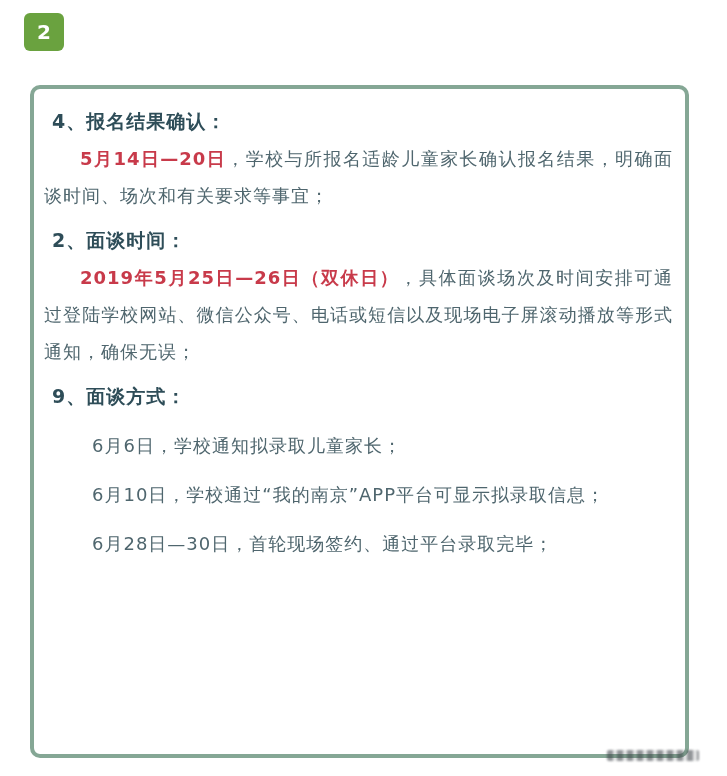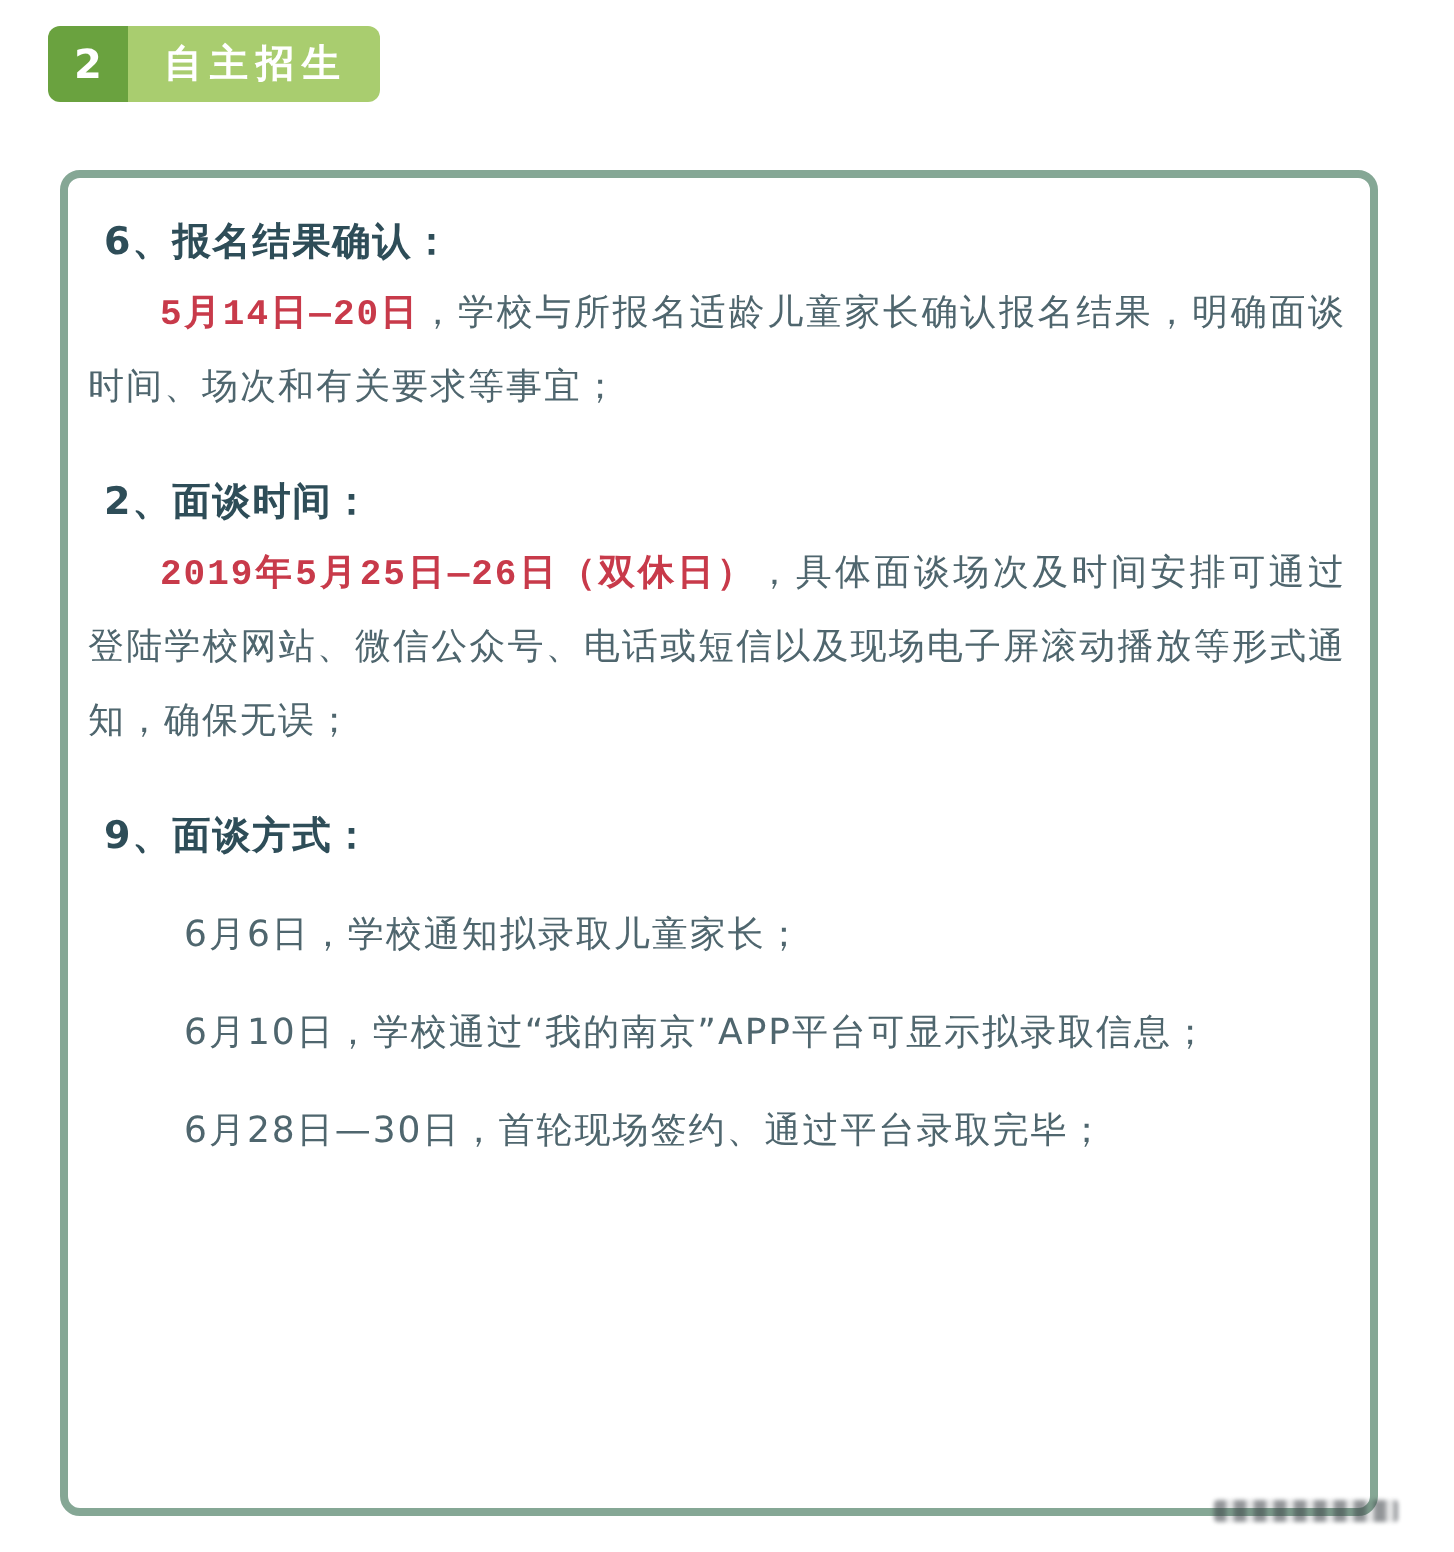--- a/index.html
+++ b/index.html
@@ -60,30 +60,29 @@
   }
   .sec-heading {
     margin: 0;
     padding-left: 8px;
     font-size: 19px;
     line-height: 38px;
     font-weight: bold;
     color: #2e4d58;
     letter-spacing: 1px;
   }
-  .sec-heading.spaced { margin-top: 18px; }
+  .sec-heading.spaced { margin-top: 7px; }
   .para {
     margin: 0;
     font-size: 18px;
     line-height: 37px;
     color: #4f666e;
     text-align: justify;
     text-indent: 2em;
     letter-spacing: 1px;
-    font-family: Liberation Mono, monospace;
   }
   .hl {
     color: #c83a4a;
     font-weight: bold;
   }
   .item {
     margin: 12px;
     padding-left: 2em;
     font-size: 18px;
     line-height: 37px;
@@ -107,26 +106,25 @@
     border-radius: 2px;
   }
 </style>
 </head>
 <body>
 
 <div class="page">
 
   <div class="badge">
     <span class="badge-num">2</span>
-    <span class="badge-label">自主招生</span>
   </div>
 
   <div class="content-box">
 
-    <h3 class="sec-heading">6、报名结果确认：</h3>
+    <h3 class="sec-heading">4、报名结果确认：</h3>
     <p class="para"><span class="hl">5月14日—20日</span><span>，学校与所报名适龄儿童家长确认报名结果，明确面谈时间、场次和有关要求等事宜；</span></p>
 
     <h3 class="sec-heading spaced">2、面谈时间：</h3>
     <p class="para"><span class="hl">2019年5月25日—26日（双休日）</span><span>，具体面谈场次及时间安排可通过登陆学校网站、微信公众号、电话或短信以及现场电子屏滚动播放等形式通知，确保无误；</span></p>
 
     <h3 class="sec-heading spaced">9、面谈方式：</h3>
 
     <p class="item">6月6日，学校通知拟录取儿童家长；</p>
     <p class="item">6月10日，学校通过“我的南京”APP平台可显示拟录取信息；</p>
     <p class="item">6月28日—30日，首轮现场签约、通过平台录取完毕；</p>

